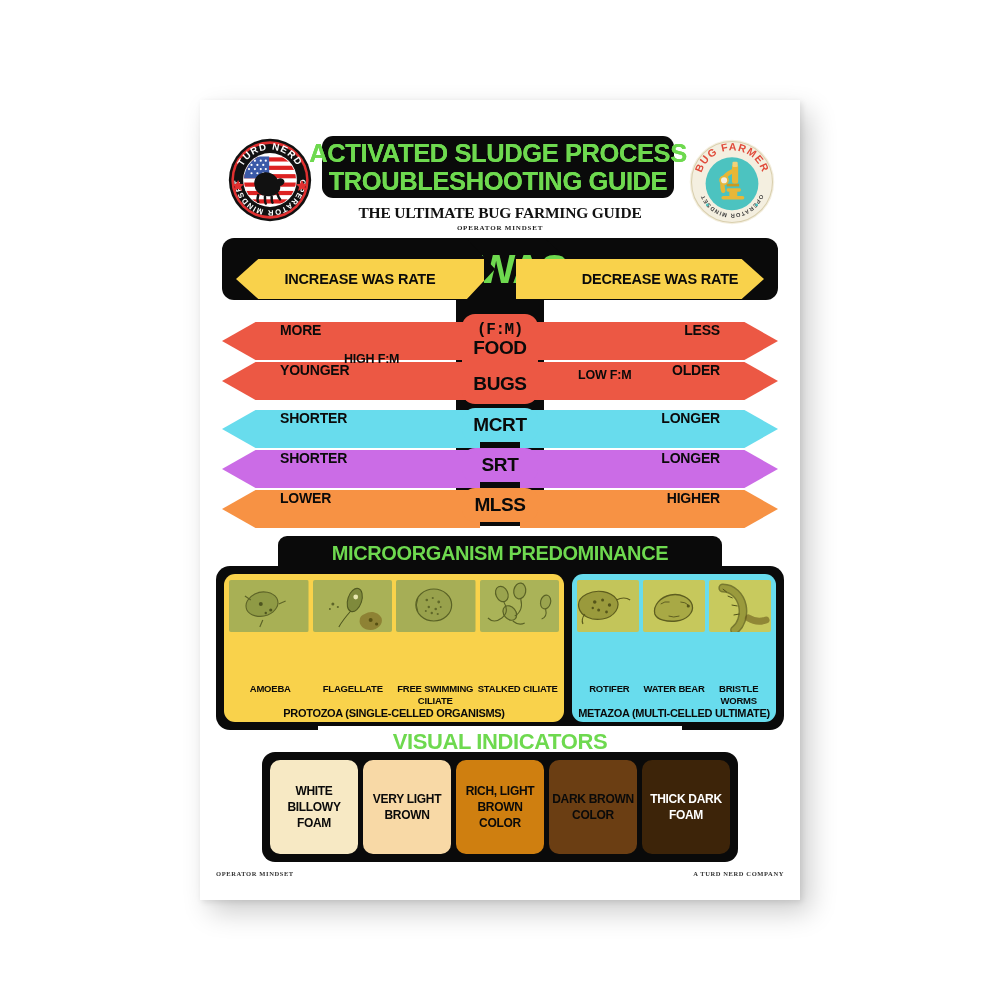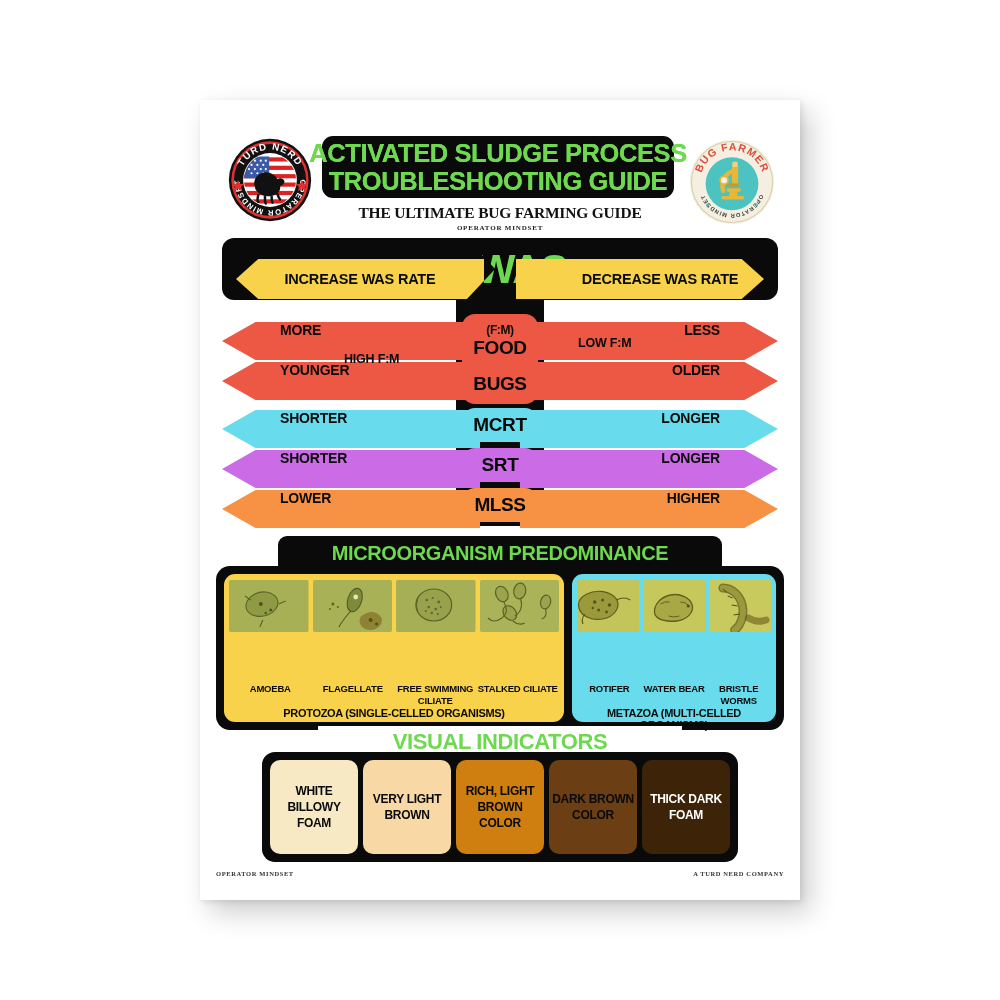--- a/index.html
+++ b/index.html
@@ -96,21 +96,21 @@
     justify-content:flex-end; padding-right:58px;
   }
   .arw span { font-weight:800; font-size:14px; color:#0a0a0a; letter-spacing:-.2px; }
 
   .pill {
     position:absolute; border-radius:13px;
     display:flex; flex-direction:column; align-items:center; justify-content:center;
     left:262px; width:76px;
   }
   .pill span { font-weight:800; color:#0a0a0a; letter-spacing:-.4px; }
-  .pill .lbl-sm { font-size:12px; line-height:14px; }
+  .pill .lbl-sm { font-size:16px; line-height:14px;font-family:Liberation Mono, monospace; }
   .pill .lbl-lg { font-size:19px; line-height:22px; }
 
   .fm-note {
     position:absolute; font-weight:800; font-size:12.5px; color:#0a0a0a;
     letter-spacing:-.2px;
   }
 
   
   .micro-head {
     position:absolute; left:78px; top:436px; width:444px; height:34px;
@@ -297,21 +297,21 @@
       <div class="arrow-row" style="top:62px">
         <div class="arw l" style="background:#ec5844">
           <span>YOUNGER</span>
         </div>
         <div class="arw r" style="background:#ec5844">
           <span>OLDER</span>
         </div>
       </div>
 
       <div class="fm-note" style="left:144px; top:52px">HIGH F:M</div>
-      <div class="fm-note" style="left:378px; top:36px">LOW F:M</div>
+      <div class="fm-note" style="left:378px; top:68px">LOW F:M</div>
 
       <div class="pill" style="top:14px; height:90px; background:#ec5844">
         <span class="lbl-sm">(F:M)</span>
         <span class="lbl-lg">FOOD</span>
         <span class="lbl-lg" style="margin-top:14px">BUGS</span>
       </div>
 
       <div class="arrow-row" style="top:110px">
         <div class="arw l" style="background:#68dced">
           <span>SHORTER</span>
@@ -461,21 +461,21 @@
                 <path d="M18 12l-4-3M24 18l-5-2M29 26l-6-1M31 34l-6 1"></path>
               </g>
             </svg>
           </div>
         </div>
         <div class="names">
           <div class="name-cell">ROTIFER</div>
           <div class="name-cell">WATER BEAR</div>
           <div class="name-cell">BRISTLE WORMS</div>
         </div>
-        <div class="group-foot">METAZOA (MULTI-CELLED ORGANISMS)</div>
+        <div class="group-foot">METAZOA (MULTI-CELLED ULTIMATE)</div>
       </div>
     </div>
 
     <div class="vis-head">
       <span>VISUAL INDICATORS</span>
     </div>
 
     <div class="vis-body">
       <div class="swatch" style="background:#f7e9c4; color:#0a0a0a">WHITE BILLOWY FOAM</div>
       <div class="swatch" style="background:#f8d9a6; color:#0a0a0a">VERY LIGHT BROWN</div>

